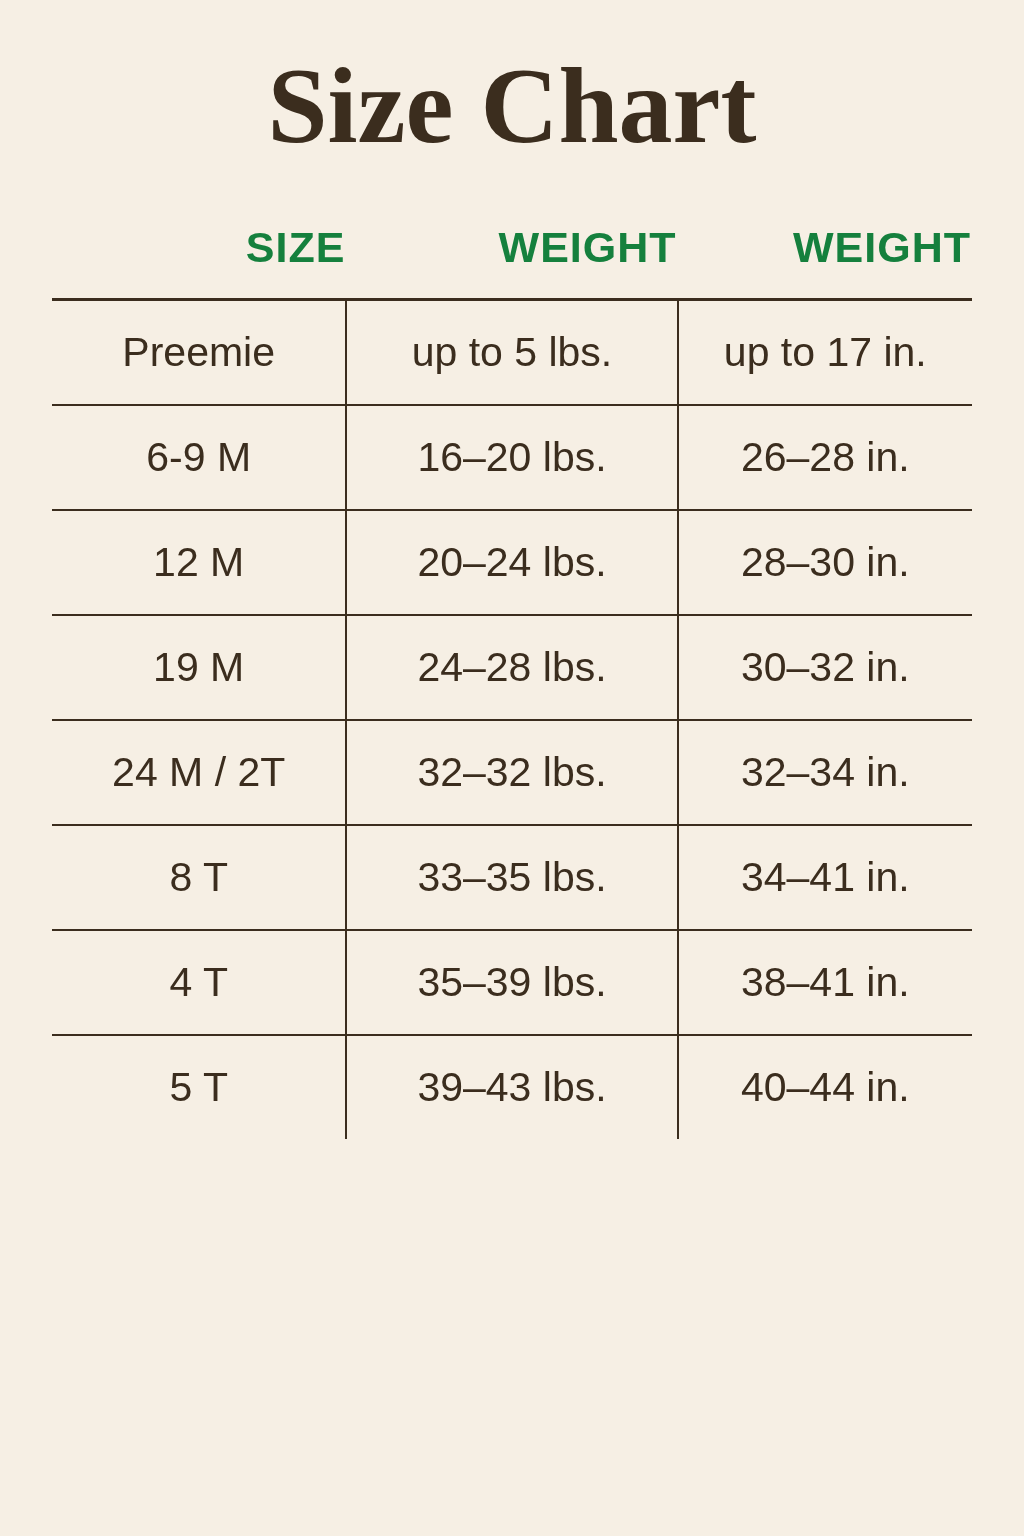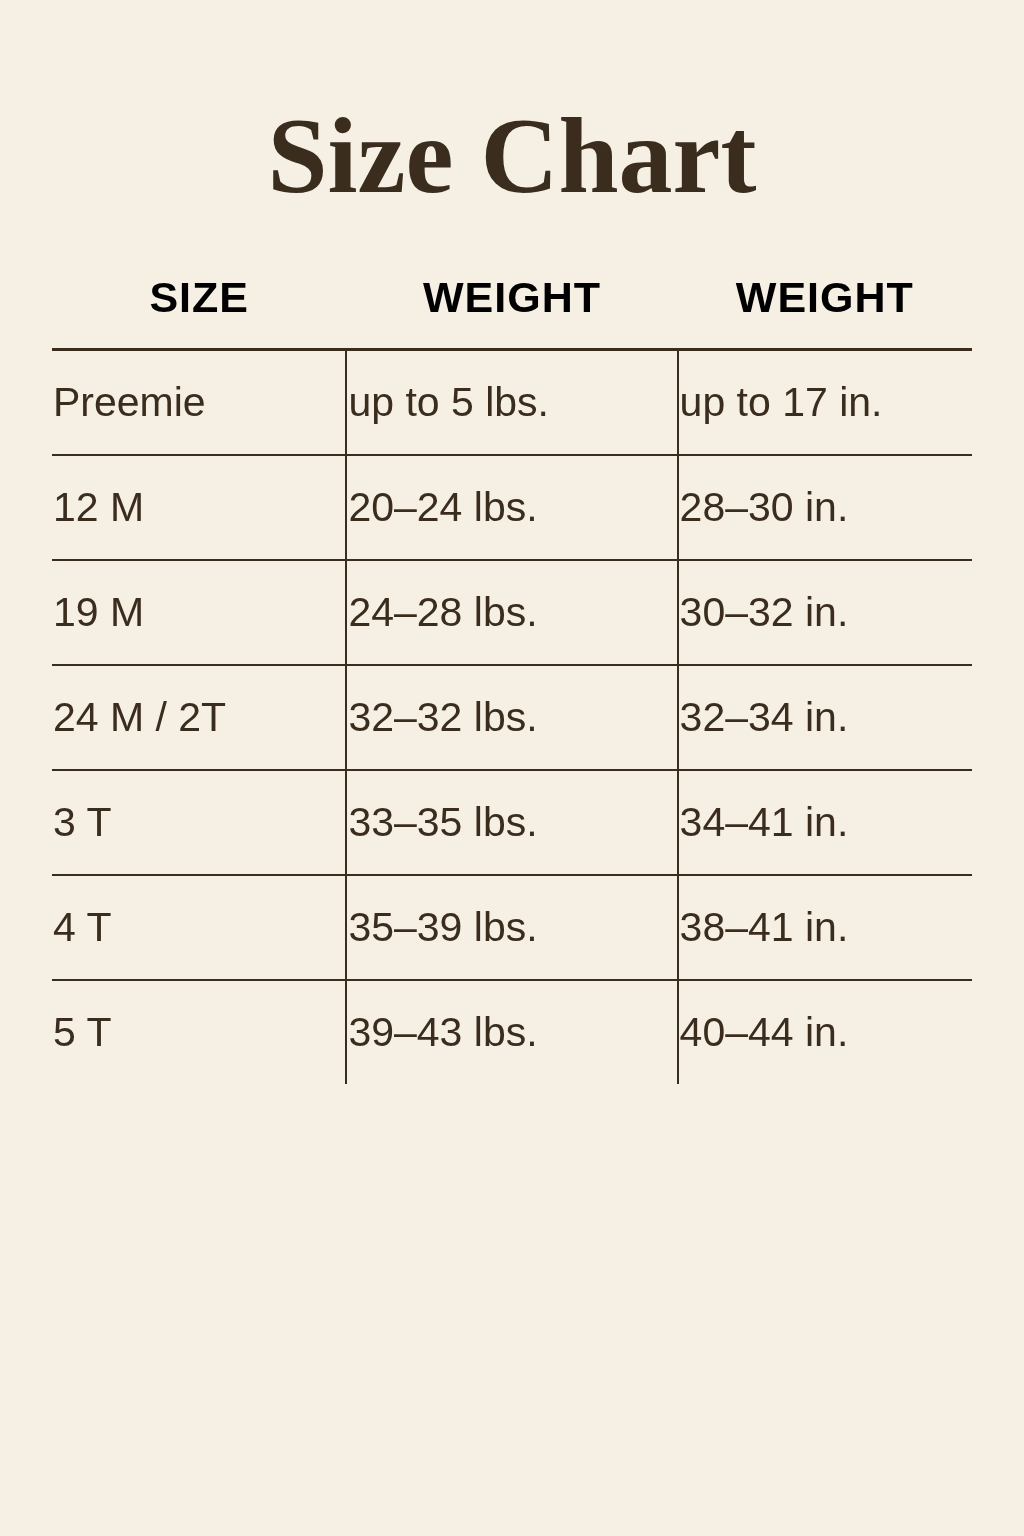--- a/index.html
+++ b/index.html
@@ -20,51 +20,51 @@
     position: relative;
     box-sizing: border-box;
   }
   .title {
     font-family: "Liberation Serif", serif;
     font-weight: bold;
     font-size: 108px;
     line-height: 1;
     text-align: center;
     color: #3b2d1e;
-    padding-top: 102px;
+    padding-top: 52px;
     letter-spacing: 0px;
   }
   .table-wrap {
     margin: 0 auto;
     width: 920px;
     padding-top: 62px;
   }
   table.size-table {
     width: 100%;
     border-collapse: collapse;
     table-layout: fixed;
   }
   table.size-table th {
     font-family: "Liberation Sans", sans-serif;
     font-weight: bold;
     font-size: 43px;
     letter-spacing: 1px;
-    color: #000000;
+    color: #15803d;
     padding-bottom: 26px;
-    text-align: center;
+    text-align: right;
   }
   table.size-table thead tr {
     border-bottom: 3px solid #3b2d1e;
   }
   table.size-table td {
     font-family: "Liberation Sans", sans-serif;
     font-weight: normal;
     font-size: 41px;
     color: #3b2d1e;
-    text-align: left;
+    text-align: center;
     height: 101px;
     border-bottom: 2px solid #3b2d1e;
     border-right: 2px solid #3b2d1e;
   }
   table.size-table td:last-child {
     border-right: none;
   }
   table.size-table tbody tr:last-child td {
     border-bottom: none;
   }
@@ -93,36 +93,41 @@
           <th>WEIGHT</th>
         </tr>
       </thead>
       <tbody>
         <tr>
           <td>Preemie</td>
           <td>up to 5 lbs.</td>
           <td>up to 17 in.</td>
         </tr>
         <tr>
+          <td>6-9 M</td>
+          <td>16–20 lbs.</td>
+          <td>26–28 in.</td>
+        </tr>
+        <tr>
           <td>12 M</td>
           <td>20–24 lbs.</td>
           <td>28–30 in.</td>
         </tr>
         <tr>
           <td>19 M</td>
           <td>24–28 lbs.</td>
           <td>30–32 in.</td>
         </tr>
         <tr>
           <td>24 M / 2T</td>
           <td>32–32 lbs.</td>
           <td>32–34 in.</td>
         </tr>
         <tr>
-          <td>3 T</td>
+          <td>8 T</td>
           <td>33–35 lbs.</td>
           <td>34–41 in.</td>
         </tr>
         <tr>
           <td>4 T</td>
           <td>35–39 lbs.</td>
           <td>38–41 in.</td>
         </tr>
         <tr>
           <td>5 T</td>

